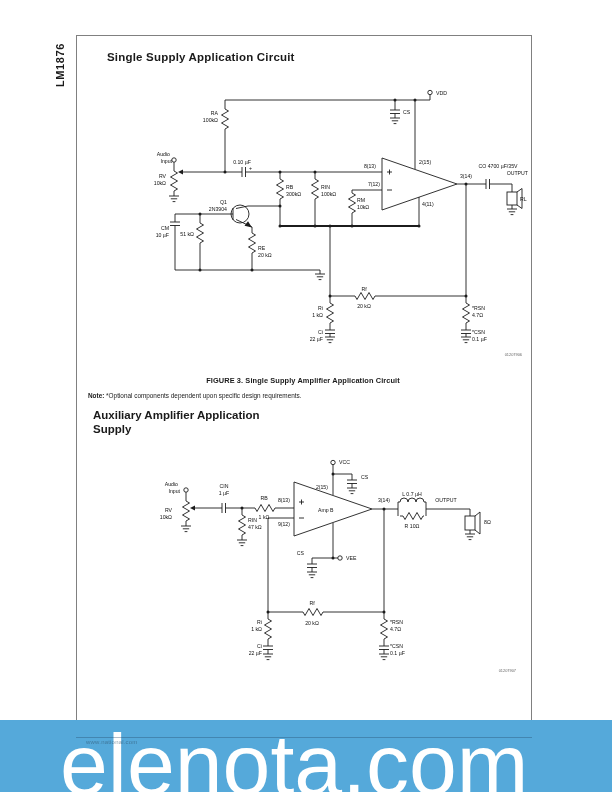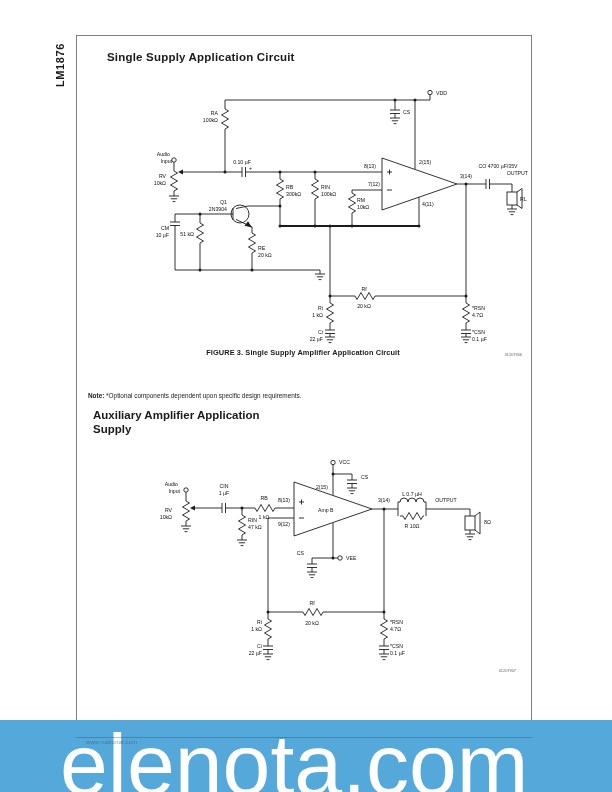--- a/index.html
+++ b/index.html
@@ -7,21 +7,21 @@
          font-family:"Liberation Sans",sans-serif;color:#1a1a1a;}
   .border-box{position:absolute;left:76px;top:35px;width:454px;height:702px;
               border:1px solid #808080;}
   .side-label{position:absolute;left:54px;top:27px;height:60px;
               writing-mode:vertical-rl;transform:rotate(180deg);
               font-weight:bold;font-size:11px;letter-spacing:.6px;}
   .h1{position:absolute;left:107px;top:51px;font-size:11.5px;font-weight:bold;letter-spacing:.2px;}
   .h2{position:absolute;left:93px;top:408px;font-size:11.5px;font-weight:bold;line-height:14px;}
   .fig-cap{position:absolute;left:76px;width:454px;text-align:center;
            font-size:7.4px;font-weight:bold;letter-spacing:.1px;}
-  #cap3{top:348px;} #cap4{top:681px;}
+  #cap3{top:376px;} #cap4{top:681px;}
   .note{position:absolute;left:88px;top:392px;font-size:6.4px;}
   .note b{font-size:6.4px;}
   svg.circ{position:absolute;overflow:visible;}
   #c1{left:130px;top:84px;width:400px;height:275px;}
   #c2{left:140px;top:452px;width:390px;height:225px;}
   svg .w{stroke:#1c1c1c;stroke-width:.9;fill:none;}
   svg .thick{stroke-width:1.8;}
   svg .f{fill:#1c1c1c;stroke:none;}
   svg .t{fill:#fff;stroke:#1c1c1c;stroke-width:.9;}
   svg text{font-family:"Liberation Sans",sans-serif;font-size:5.2px;fill:#111;}

